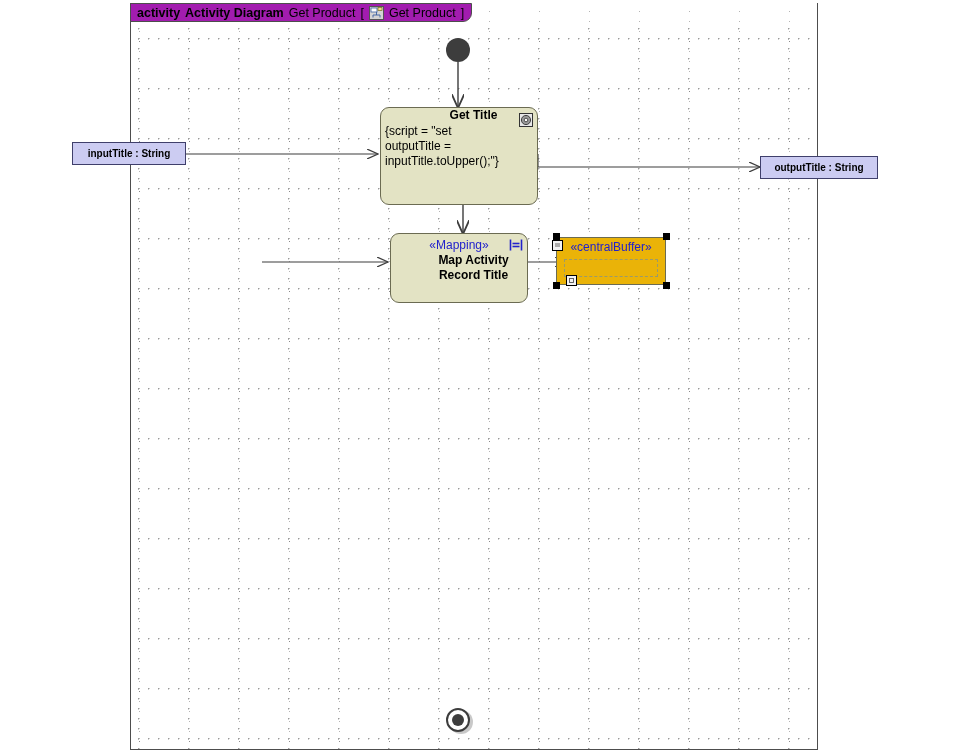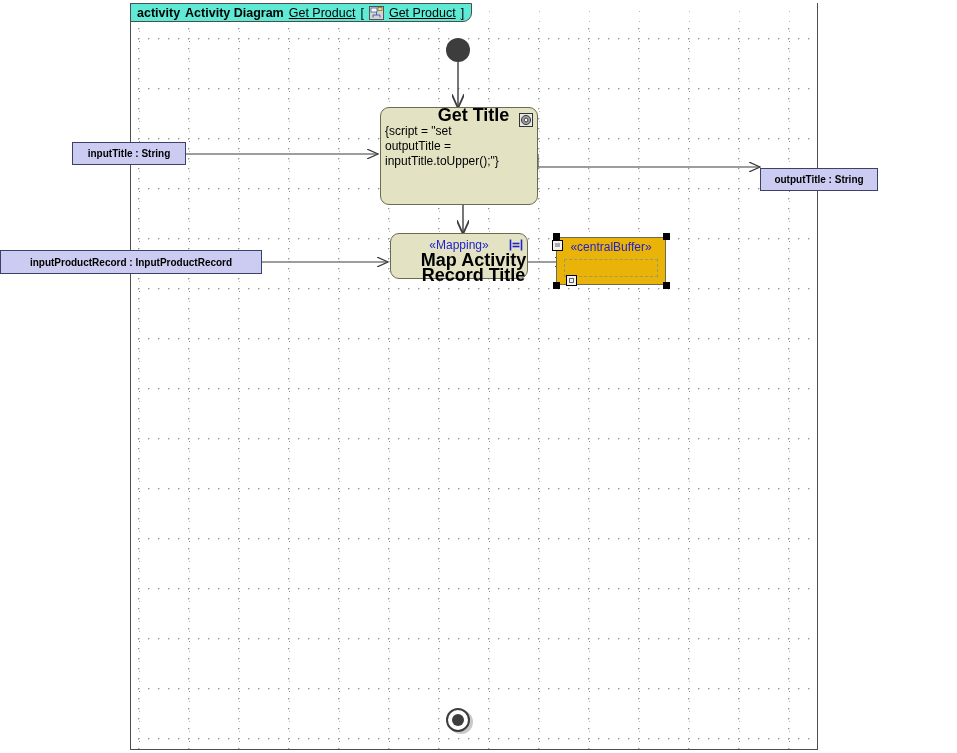--- a/index.html
+++ b/index.html
@@ -58,36 +58,35 @@
   #frame-title {
     position: absolute;
     left: 130px;
     top: 3px;
     height: 19px;
     box-sizing: border-box;
     border: 1px solid #4d4d4d;
     border-bottom: 1px solid #4d4d4d;
     border-top-left-radius: 0px;
     border-bottom-right-radius: 9px;
-    background: #5eead4;
+    background: #a21caf;
     padding: 0 7px 0 6px;
     display: flex;
     align-items: center;
     gap: 5px;
     white-space: nowrap;
     font-size: 12.5px;
     color: #000000;
     z-index: 5;
   }
   #frame-title .kw {
     font-weight: bold;
   }
   #frame-title .nm {
     font-weight: normal;
-    text-decoration: underline;
   }
   .frame-icon {
     display: inline-block;
     width: 15px;
     height: 14px;
     position: relative;
     vertical-align: middle;
   }
 
   
@@ -103,21 +102,21 @@
     z-index: 3;
   }
   .stereotype {
     color: #2222cc;
     font-size: 12px;
     line-height: 15px;
     display: block;
   }
   .node-name {
     font-weight: bold;
-    font-size: 18px;
+    font-size: 12px;
     line-height: 15px;
     display: block;
     margin-left: 29px;
   }
   .node-body {
     text-align: left;
     font-size: 12px;
     line-height: 15px;
     padding: 1px 0 0 4px;
   }
@@ -299,21 +298,21 @@
     </div>
     <span class="node-icon" style="right:4px; top:5px;">
       <svg width="14" height="14" viewBox="0 0 14 14">
         <rect x="0.5" y="0.5" width="13" height="13" fill="#e8e8e8" stroke="#333333"></rect>
         <circle cx="7" cy="7" r="4.6" fill="#9a9a9a" stroke="#333333" stroke-width="0.9"></circle>
         <circle cx="7" cy="7" r="1.8" fill="#ffffff" stroke="#333333" stroke-width="0.8"></circle>
       </svg>
     </span>
   </div>
 
-  <div class="action-node" style="left:390px; top:233px; width:138px; height:46px;">
+  <div class="action-node" style="left:390px; top:233px; width:138px; height:70px;">
     <span class="stereotype" style="padding-top:4px;">«Mapping»</span>
     <span class="node-name">Map Activity</span>
     <span class="node-name">Record Title</span>
     <span class="node-icon" style="right:4px; top:4px;">
       <svg width="14" height="14" viewBox="0 0 14 14">
         <path d="M1.5 1.5 L1.5 12.5" stroke="#2222cc" stroke-width="1.6"></path>
         <path d="M12.5 1.5 L12.5 12.5" stroke="#2222cc" stroke-width="1.6"></path>
         <path d="M3.5 5.5 L10.5 5.5" stroke="#2222cc" stroke-width="1.6"></path>
         <path d="M3.5 8.5 L10.5 8.5" stroke="#2222cc" stroke-width="1.6"></path>
       </svg>
@@ -337,25 +336,22 @@
   <div class="handle-sm" style="left:566px; top:275px;">
     <svg width="7" height="7" viewBox="0 0 7 7">
         <rect x="1.5" y="1.5" width="4" height="4" fill="none" stroke="#555" stroke-width="0.9"></rect>
       </svg>
   </div>
 
   <div class="param-node" style="left:72px; top:142px; width:114px; height:23px;">
     <span>inputTitle : String</span>
   </div>
 
-  <div class="param-node" style="left:0px; top:250px; width:262px; height:24px;">
-    <span>inputProductRecord : InputProductRecord</span>
-  </div>
-
-  <div class="param-node" style="left:760px; top:168px; width:118px; height:23px;">
+
+  <div class="param-node" style="left:760px; top:156px; width:118px; height:23px;">
     <span>outputTitle : String</span>
   </div>
 
 
   <div id="final-shadow" style="left:449px; top:710px;"></div>
   <div id="final-node" style="left:446px; top:708px;"></div>
 
 </div>
 
 </body></html>

